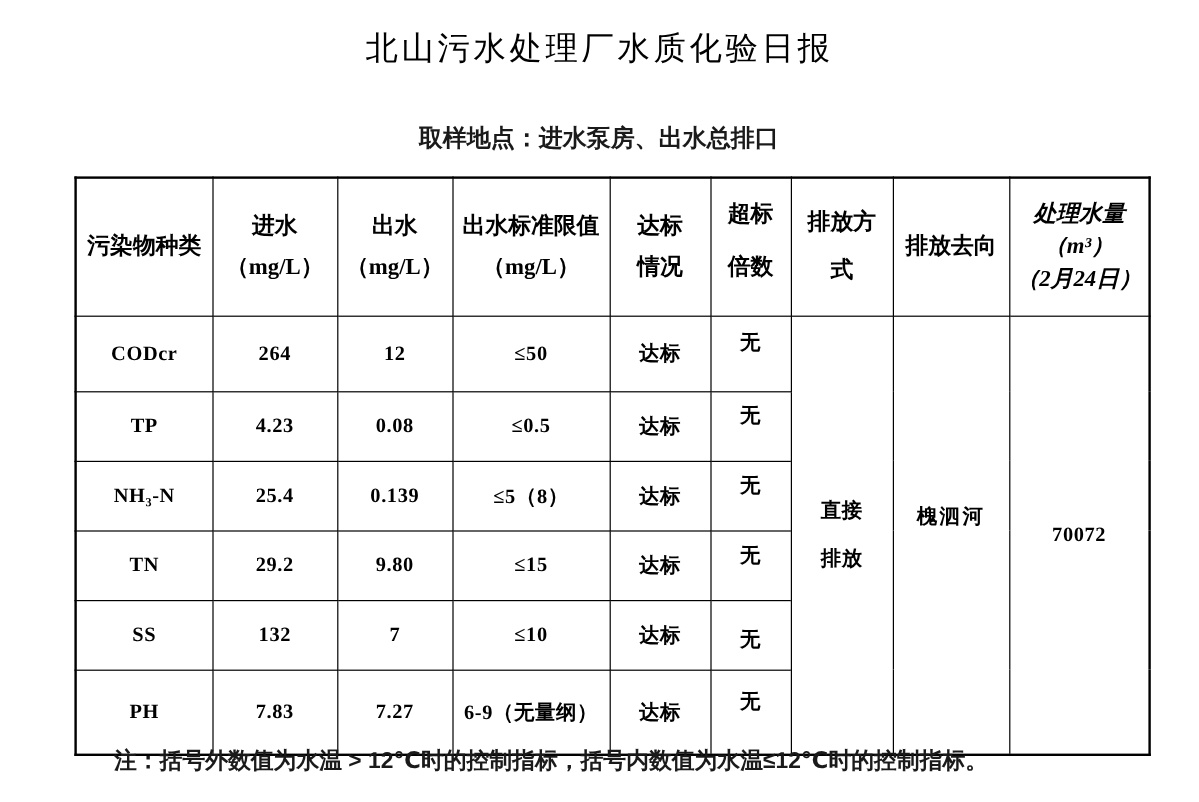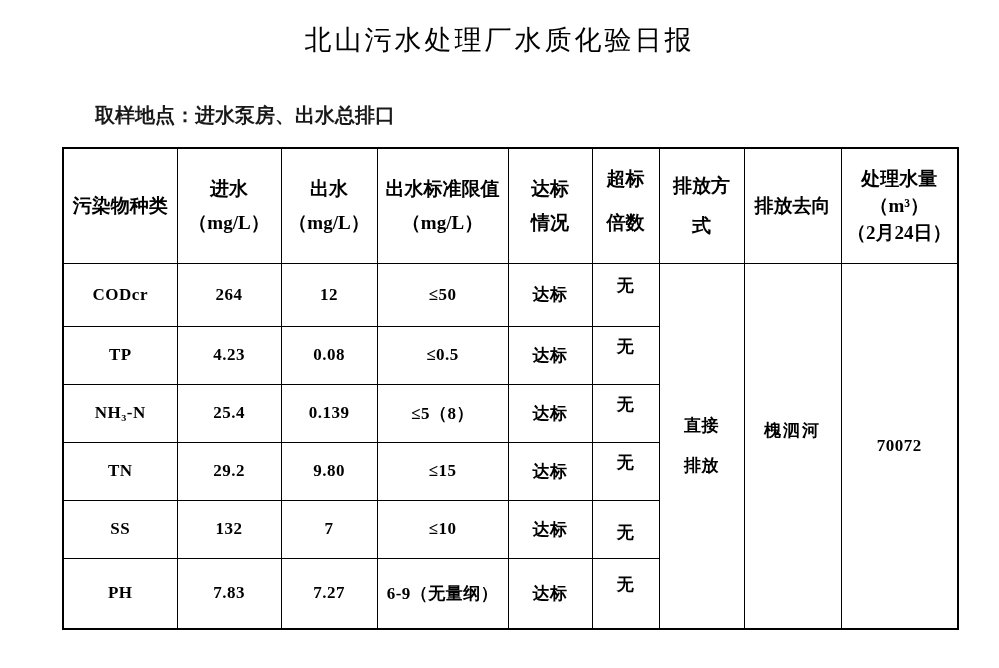--- a/index.html
+++ b/index.html
@@ -21,21 +21,21 @@
     font-family: "Liberation Serif", "DejaVu Serif", serif;
     font-size: 27px;
     font-weight: 400;
     letter-spacing: 3px;
     white-space: nowrap;
   }
   .meta-row {
     position: absolute;
     top: 102px; left: 95px; right: 96px;
     display: flex;
-    justify-content: flex-start;
+    justify-content: center;
     align-items: baseline;
     font-family: "Liberation Sans", "DejaVu Sans", sans-serif;
     font-size: 20px;
     font-weight: 700;
     color: #1a1a1a;
     white-space: nowrap;
   }
   table.report {
     position: absolute;
     top: 147px; left: 62px;
@@ -54,21 +54,21 @@
   }
   .report thead tr { height: 115px; }
   .report th {
     font-size: 19px;
     font-weight: 700;
     line-height: 34px;
   }
   .report th .hl { display: block; }
   .report th.h-exceed { vertical-align: top; padding-top: 8px; line-height: 44px; }
   .report th.h-mode   { line-height: 40px; }
-  .report th.h-volume { line-height: 27px; }
+  .report th.h-volume { line-height: 27px; font-style: italic; }
   .report tbody td { font-size: 17px; font-weight: 600; letter-spacing: 0.5px; }
   tr.r0 { height: 63px; }
   tr.r1, tr.r2, tr.r3, tr.r4 { height: 58px; }
   tr.r5 { height: 71px; margin-left: 19px; }
   td.c-exceed { font-weight: 400; font-size: 18px; }
   td.c-exceed .v { display: inline-block; transform: translateY(-9px); }
   tr.r4 td.c-exceed .v { transform: translateY(3px); }
   td.c-mode { font-size: 19px; line-height: 40px; font-weight: 600; }
   td.c-mode .ml { display: block; }
   td.c-dest { font-size: 19px; font-weight: 600; }
@@ -199,14 +199,15 @@
         <td>PH</td>
         <td>7.83</td>
         <td>7.27</td>
         <td>6-9（无量纲）</td>
         <td>达标</td>
         <td class="c-exceed"><span class="v">无</span></td>
       </tr>
     </tbody>
   </table>
 
+  <div class="note">注：括号外数值为水温 &gt; 12℃时的控制指标，括号内数值为水温≤12℃时的控制指标。</div>
 
 </div>
 
 </body></html>

